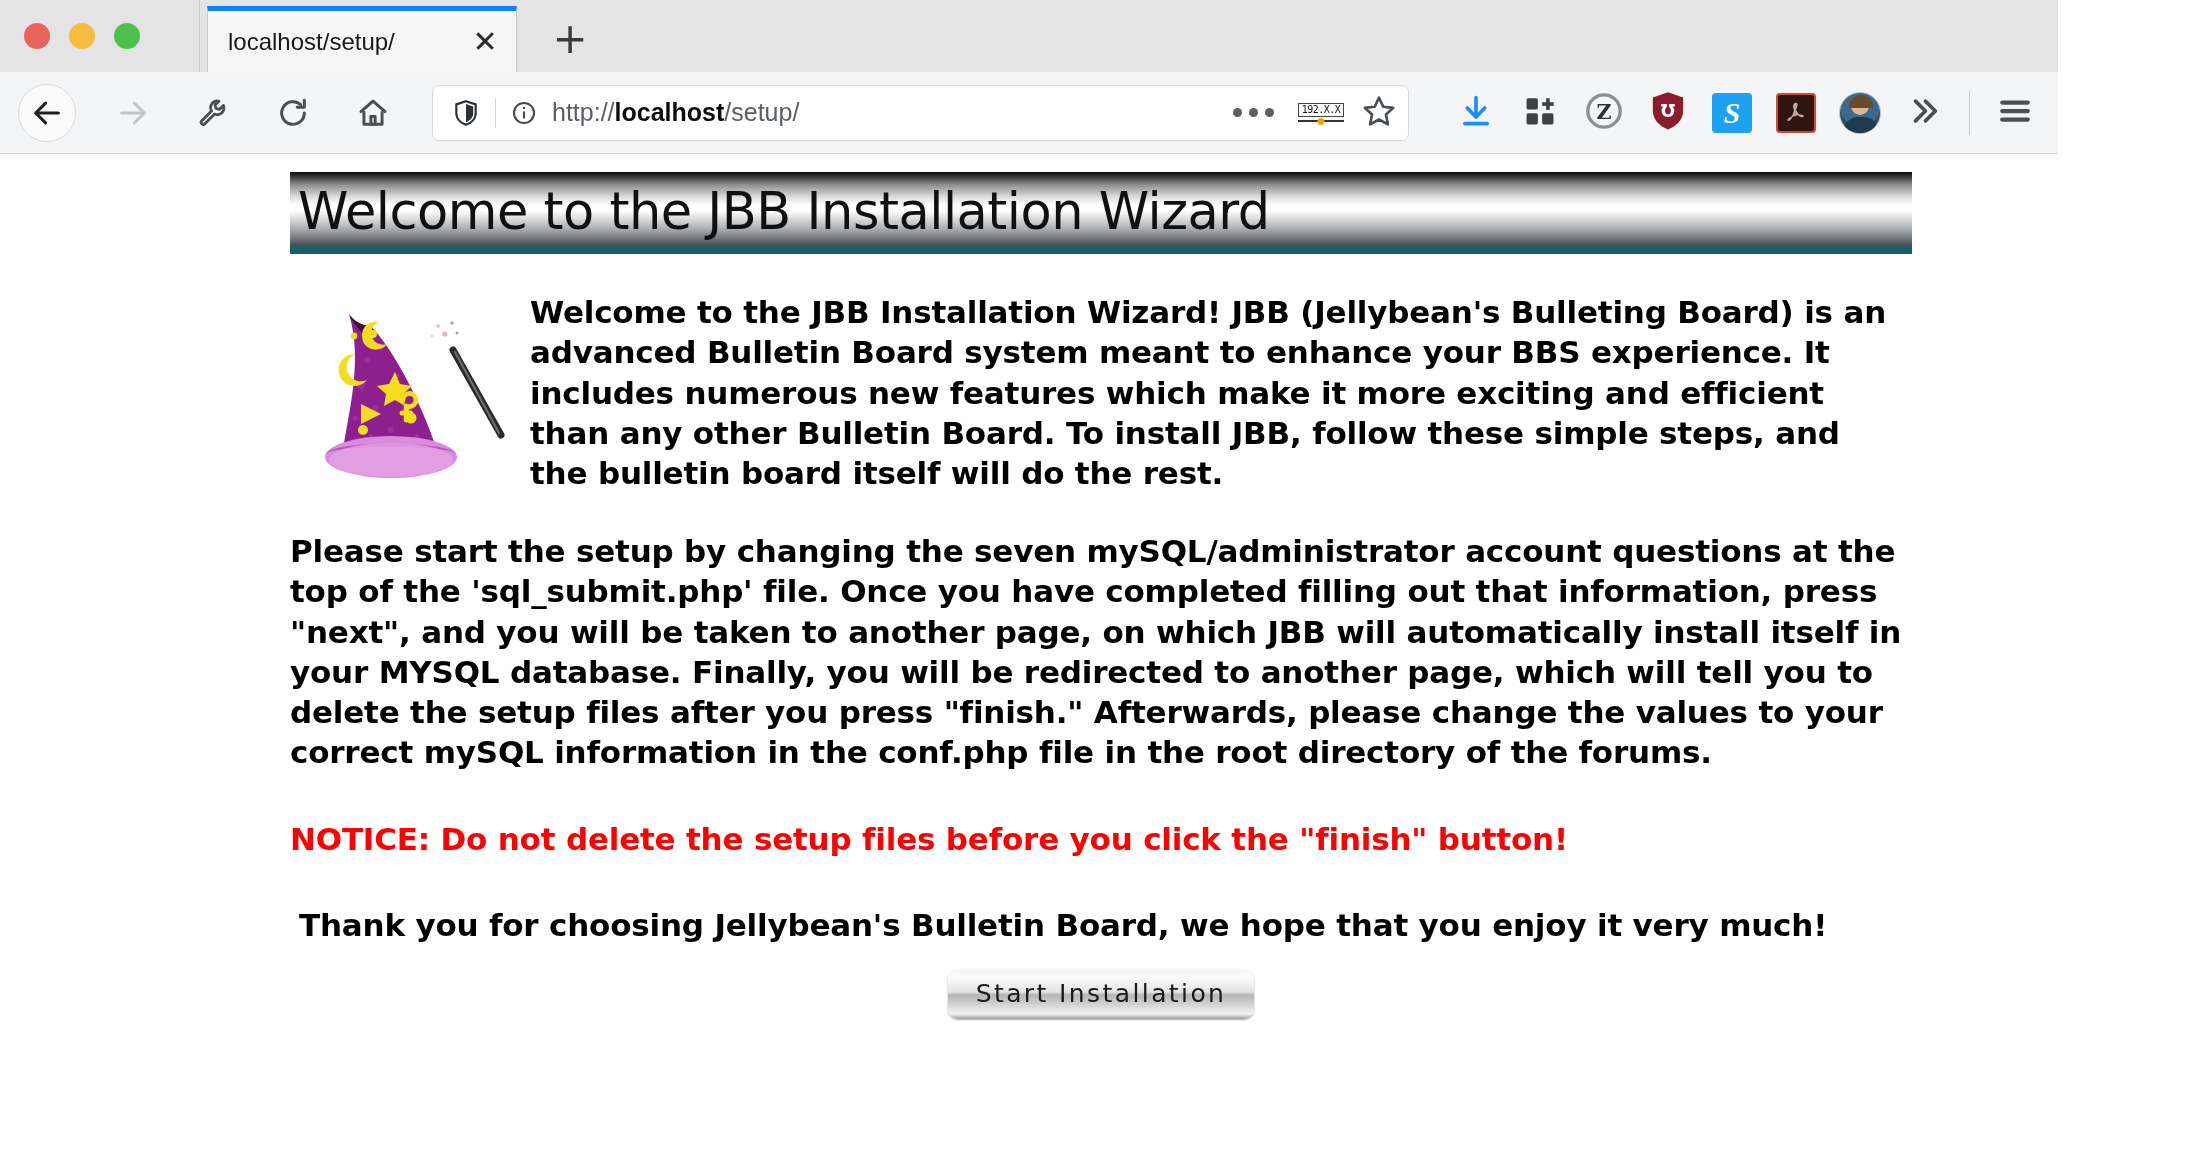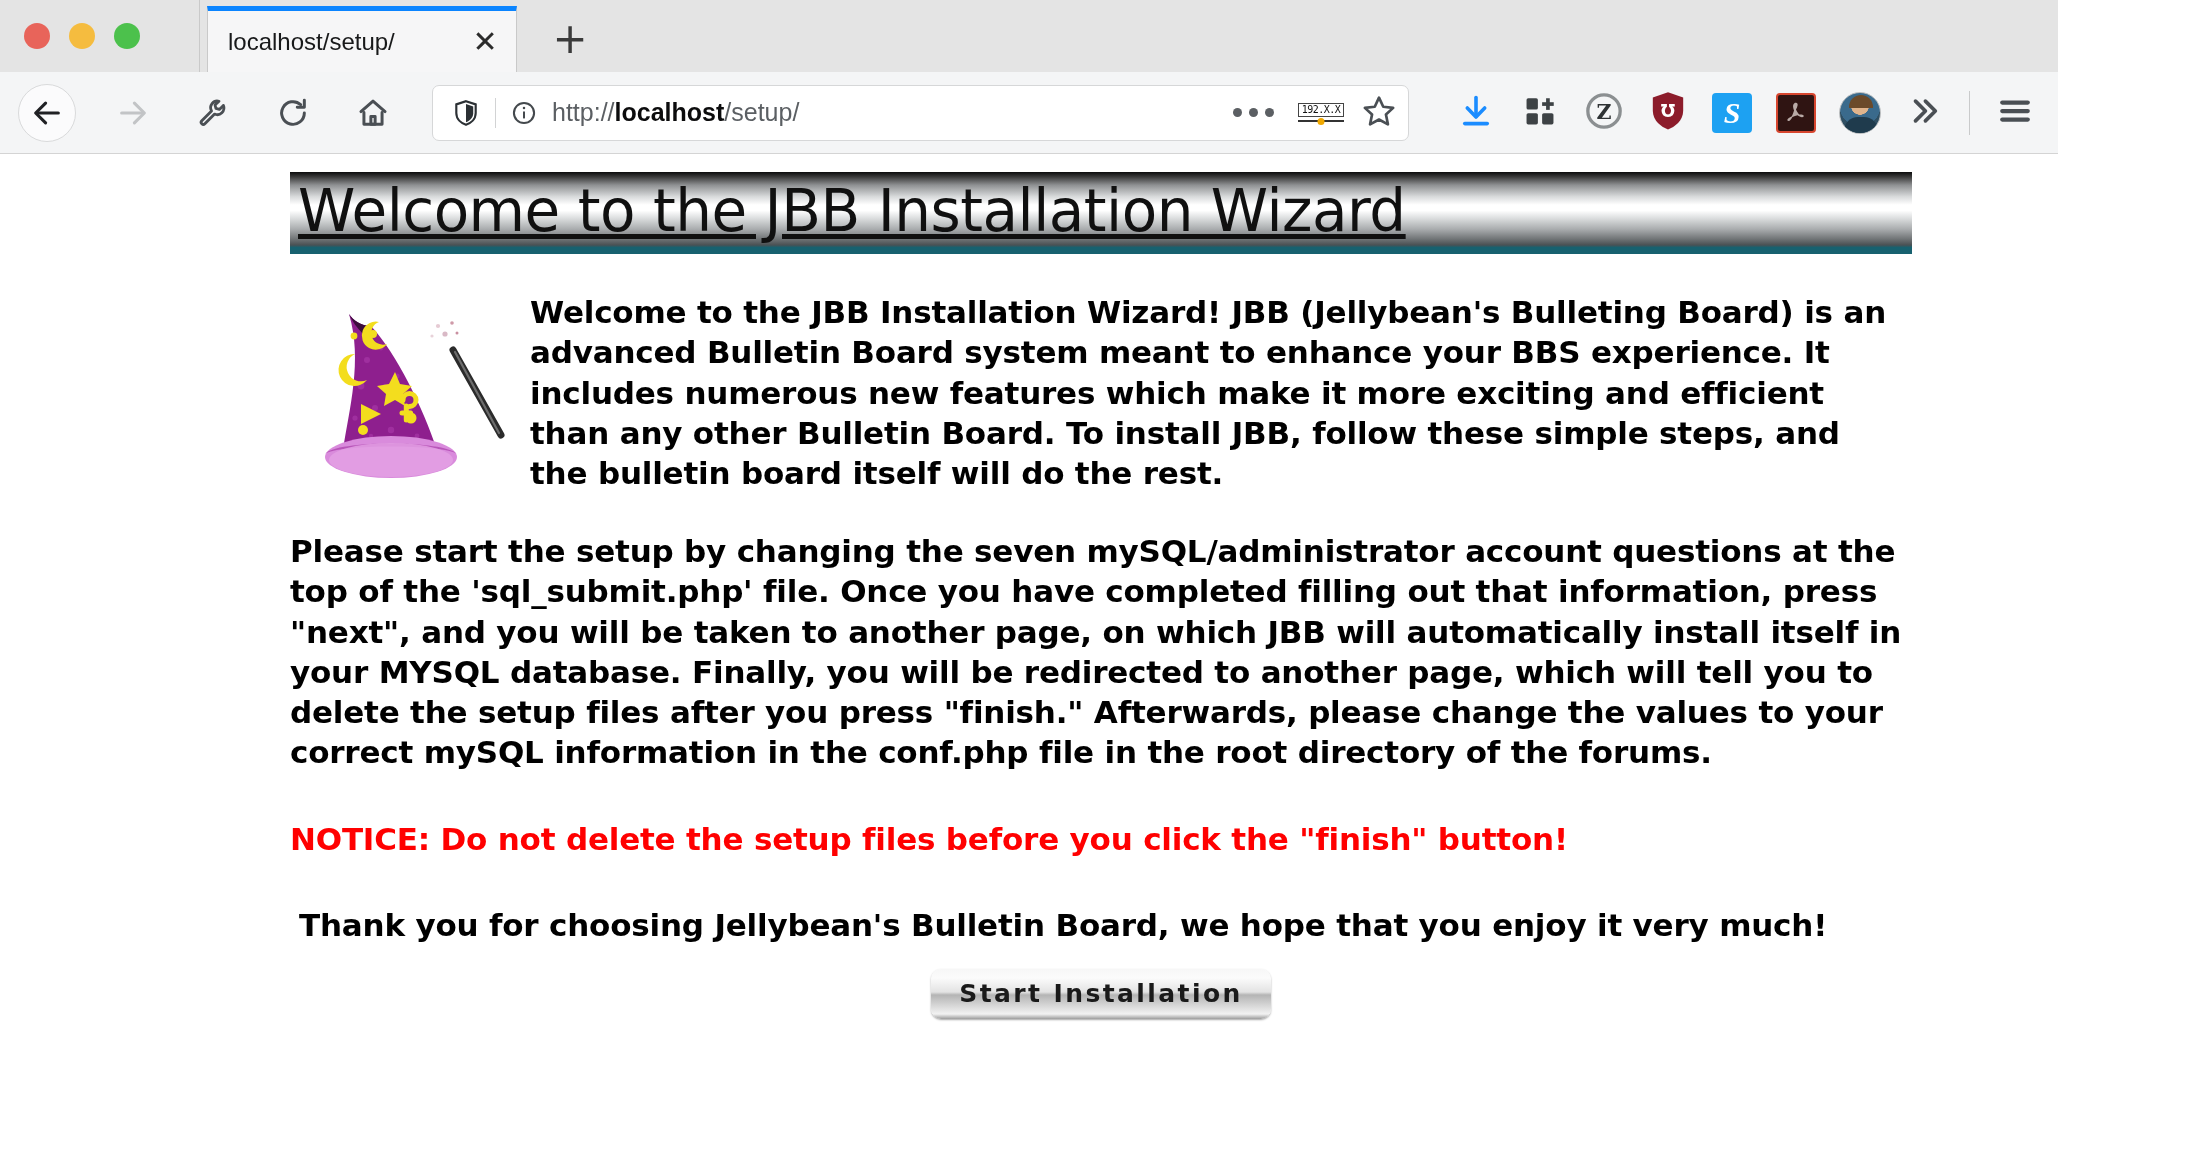--- a/index.html
+++ b/index.html
@@ -201,27 +201,26 @@
         #6f7375 82%,
         #4a5154 89%,
         #17616f 92%,
         #17616f 100%);
     display: flex; align-items: center;
     padding-left: 8px;
     overflow: hidden;
   }
   .banner-title {
     font-family: "DejaVu Sans", sans-serif;
-    font-size: 58px;
+    font-size: 51px;
     color: #101010;
     letter-spacing: -0.5px;
     white-space: nowrap;
     line-height: 1;
     margin-top: -4px;
-    text-decoration: underline;
   }
 
   .intro {
     display: flex;
     align-items: flex-start;
     margin-top: 26px;
   }
   .hat-wrap {
     width: 240px;
     flex: 0 0 240px;
@@ -257,21 +256,21 @@
       linear-gradient(to bottom,
         #f7f7f7 0%,
         #fbfbfb 18%,
         #e3e3e3 46%,
         #b4b4b4 52%,
         #d5d5d5 72%,
         #f2f2f2 90%,
         #9c9c9c 100%);
     box-shadow: 0 1px 2px rgba(0,0,0,.35);
     font-family: "DejaVu Sans", sans-serif;
-    font-weight: 700;
+    font-weight: 400;
     font-size: 25px;
     letter-spacing: 2.4px;
     color: #1a1a1a;
     line-height: 1.2;
   }
 </style>
 </head>
 <body>
 
 <div class="browser">

